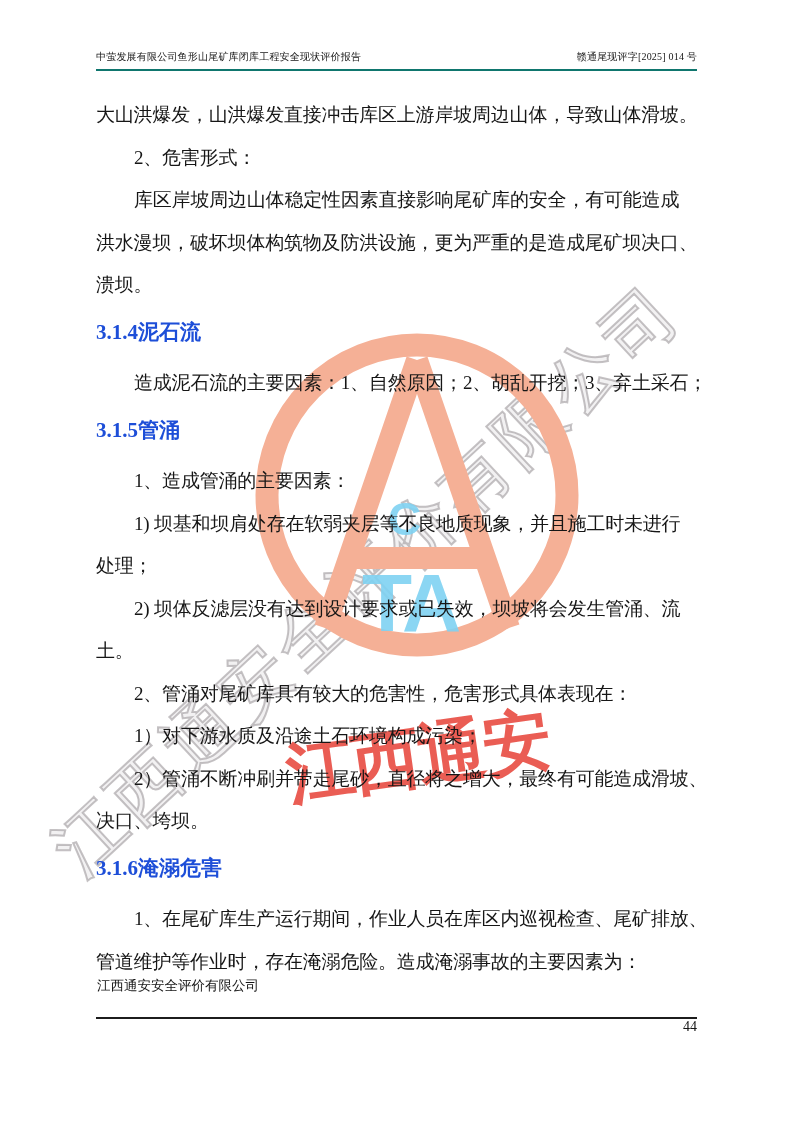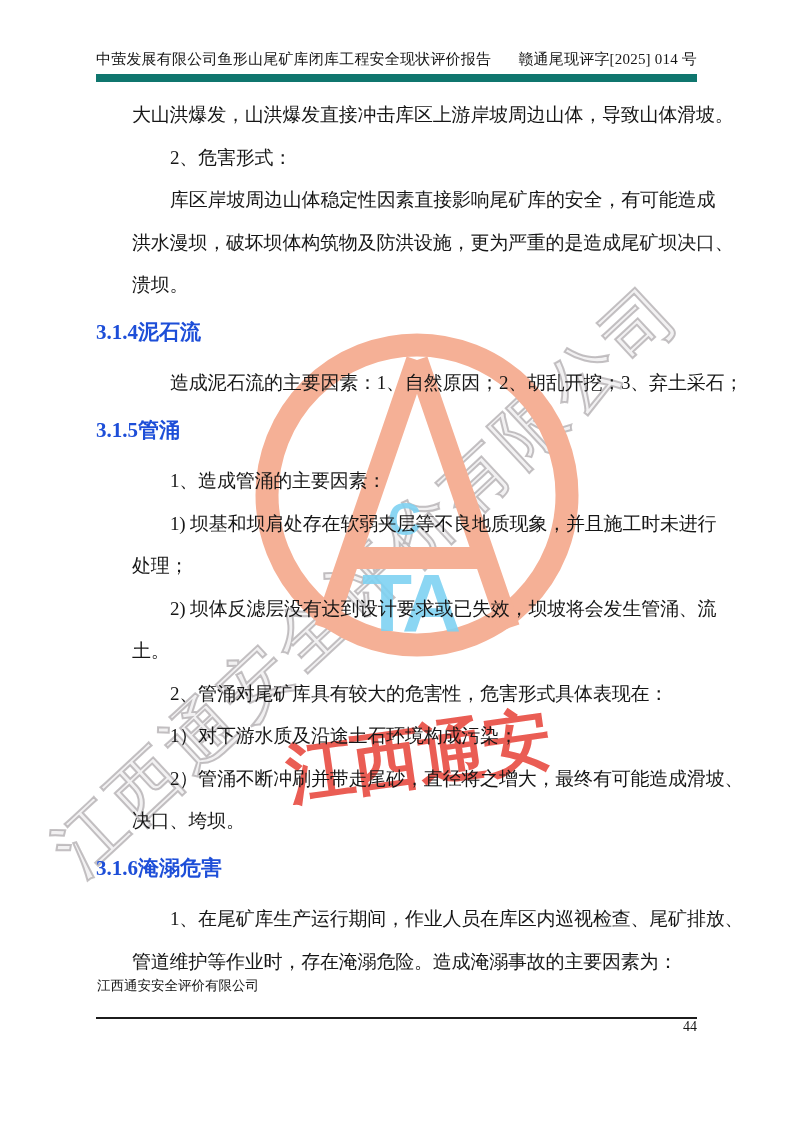--- a/index.html
+++ b/index.html
@@ -6,22 +6,22 @@
   body{
     width:793px;height:1122px;background:#ffffff;position:relative;overflow:hidden;
     font-family:"Liberation Serif", serif;color:#151515;
   }
   .page{position:absolute;inset:0;}
 
   
   .header{
     position:absolute;left:96px;top:50px;width:601px;
     display:flex;justify-content:space-between;align-items:flex-end;
-    padding-bottom:5px;border-bottom:8px solid #0f766e;
-    font-size:15px;letter-spacing:0.2px;white-space:nowrap;
+    padding-bottom:5px;border-bottom:2px solid #0f766e;
+    font-size:10px;letter-spacing:0.2px;white-space:nowrap;
   }
 
   
   .watermark{position:absolute;inset:0;z-index:1;pointer-events:none;}
   .wm-diag{
     position:absolute;left:92px;top:812px;height:78px;line-height:78px;
     font-size:70px;white-space:nowrap;letter-spacing:5px;font-weight:400;
     transform:rotate(-43deg);transform-origin:0% 100%;
     color:rgba(171,164,168,0.15);
     -webkit-text-stroke:2px rgba(150,144,148,0.55);
@@ -38,21 +38,21 @@
   .wm-red{
     position:absolute;left:286px;top:712px;font-size:68px;font-weight:bold;
     color:rgba(228,48,36,0.78);font-family:"Liberation Sans",sans-serif;
     transform:rotate(-8deg);letter-spacing:-2px;white-space:nowrap;
   }
 
   
   .doc{position:absolute;left:96px;top:94px;width:612px;z-index:2;}
   .line{
     font-size:19px;line-height:42.5px;height:42.5px;white-space:nowrap;
-    color:#161616;letter-spacing:-0.2px;margin-left:36px;
+    color:#161616;letter-spacing:-0.2px;
   }
   .indent{padding-left:38px;}
   .heading{
     font-size:21px;font-weight:700;line-height:42.5px;height:42.5px;
     margin:4px 0 9px;white-space:nowrap;color:#1d4ed8;
   }
 
   
   .footer-rule{position:absolute;left:96px;top:1017px;width:601px;border-top:2px solid #1c1c1c;z-index:3;}
   .page-number{position:absolute;left:96px;top:1019px;width:601px;text-align:right;font-size:14px;z-index:3;}

